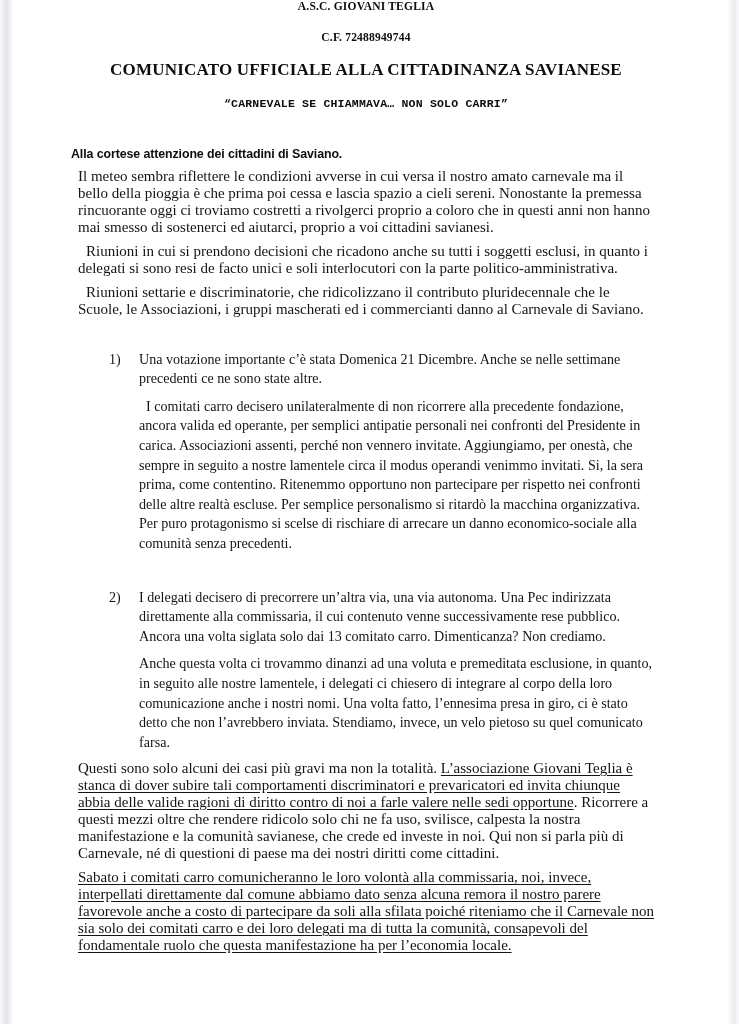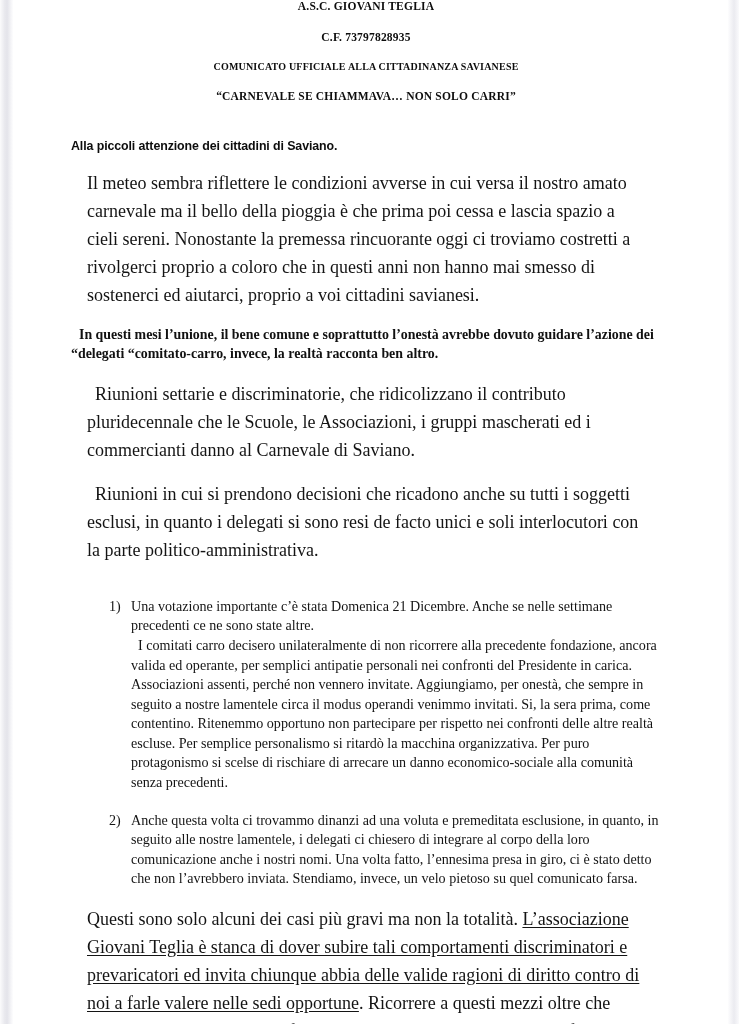--- a/index.html
+++ b/index.html
@@ -52,41 +52,42 @@
     font-weight: bold;
     font-size: 11.5px;
     letter-spacing: 0.2px;
     color: #0d0d0d;
   }
   .letterhead .lh-line {
     margin: 0 0 18px 0;
     line-height: 1.1;
   }
   .letterhead .lh-line.lh-wide {
-    font-size: 10px;
+    font-size: 17px;
   }
   .letterhead .lh-line:last-child {
     margin-bottom: 0;
+    font-family: Liberation Mono, monospace;
   }
 
   
   .salutation {
     margin-top: 36px;
     font-family: "Liberation Sans", "DejaVu Sans", sans-serif;
     font-weight: bold;
     font-size: 12.4px;
     color: #0d0d0d;
     letter-spacing: -0.1px;
   }
 
   
   p.body {
-    margin: 16px;
-    font-size: 18px;
-    line-height: 28px;
+    margin: 7px;
+    font-size: 15px;
+    line-height: 17px;
     text-align: left;
     color: #141414;
   }
   .gap-lg { margin-top: 18px; }
 
   .lead-in {
     text-indent: 8px;
   }
 
   p.bold-block {
@@ -109,21 +110,21 @@
     font-size: 14.1px;
     line-height: 19.6px;
     color: #141414;
   }
   ol.numlist > li .marker {
     position: absolute;
     left: 38px;
     top: 0;
   }
   ol.numlist > li .li-para {
-    margin: 0;
+    margin: 8px;
   }
   ol.numlist > li .li-para.second {
     text-indent: 7px;
   }
   .list-gap { height: 18px; }
   .before-list { height: 17px; }
 
   u.ul {
     text-decoration: underline;
     text-underline-offset: 2px;
@@ -137,48 +138,48 @@
 <body>
 
 <div class="page-edge-left"></div>
 <div class="page-edge-right"></div>
 
 <div class="sheet">
   <div class="content">
 
     <div class="letterhead">
       <div class="lh-line">A.S.C. GIOVANI TEGLIA</div>
-      <div class="lh-line">C.F. 73797828935</div>
+      <div class="lh-line">C.F. 72488949744</div>
       <div class="lh-line lh-wide">COMUNICATO UFFICIALE ALLA CITTADINANZA SAVIANESE</div>
       <div class="lh-line">“CARNEVALE SE CHIAMMAVA… NON SOLO CARRI”</div>
     </div>
 
-    <div class="salutation">Alla piccoli attenzione dei cittadini di Saviano.</div>
+    <div class="salutation">Alla cortese attenzione dei cittadini di Saviano.</div>
 
     <p class="body gap-lg">Il meteo sembra riflettere le condizioni avverse in cui versa il nostro amato carnevale ma il bello della pioggia è che prima poi cessa e lascia spazio a cieli sereni. Nonostante la premessa rincuorante oggi ci troviamo costretti a rivolgerci proprio a coloro che in questi anni non hanno mai smesso di sostenerci ed aiutarci, proprio a voi cittadini savianesi.</p>
 
-    <p class="bold-block gap-lg">In questi mesi l’unione, il bene comune e soprattutto l’onestà avrebbe dovuto guidare l’azione dei “delegati “comitato-carro, invece, la realtà racconta ben altro.</p>
 
 
+    <p class="body lead-in">Riunioni in cui si prendono decisioni che ricadono anche su tutti i soggetti esclusi, in quanto i delegati si sono resi de facto unici e soli interlocutori con la parte politico-amministrativa.</p>
+
     <p class="body lead-in">Riunioni settarie e discriminatorie, che ridicolizzano il contributo pluridecennale che le Scuole, le Associazioni, i gruppi mascherati ed i commercianti danno al Carnevale di Saviano.</p>
-
-    <p class="body lead-in">Riunioni in cui si prendono decisioni che ricadono anche su tutti i soggetti esclusi, in quanto i delegati si sono resi de facto unici e soli interlocutori con la parte politico-amministrativa.</p>
 
 
     <div class="before-list"></div>
 
     <ol class="numlist">
       <li>
         <span class="marker">1)</span>
         <p class="li-para">Una votazione importante c’è stata Domenica 21 Dicembre. Anche se nelle settimane precedenti ce ne sono state altre.</p>
         <p class="li-para second">I comitati carro decisero unilateralmente di non ricorrere alla precedente fondazione, ancora valida ed operante, per semplici antipatie personali nei confronti del Presidente in carica. Associazioni assenti, perché non vennero invitate. Aggiungiamo, per onestà, che sempre in seguito a nostre lamentele circa il modus operandi venimmo invitati. Si, la sera prima, come contentino. Ritenemmo opportuno non partecipare per rispetto nei confronti delle altre realtà escluse. Per semplice personalismo si ritardò la macchina organizzativa. Per puro protagonismo si scelse di rischiare di arrecare un danno economico-sociale alla comunità senza precedenti.</p>
       </li>
       <div class="list-gap"></div>
       <li>
         <span class="marker">2)</span>
+        <p class="li-para">I delegati decisero di precorrere un’altra via, una via autonoma. Una Pec indirizzata direttamente alla commissaria, il cui contenuto venne successivamente rese pubblico. Ancora una volta siglata solo dai 13 comitato carro. Dimenticanza? Non crediamo.</p>
         <p class="li-para">Anche questa volta ci trovammo dinanzi ad una voluta e premeditata esclusione, in quanto, in seguito alle nostre lamentele, i delegati ci chiesero di integrare al corpo della loro comunicazione anche i nostri nomi. Una volta fatto, l’ennesima presa in giro, ci è stato detto che non l’avrebbero inviata. Stendiamo, invece, un velo pietoso su quel comunicato farsa.</p>
       </li>
     </ol>
 
     <p class="body gap-lg"><span>Questi sono solo alcuni dei casi più gravi ma non la totalità. </span><u class="ul">L’associazione Giovani Teglia è stanca di dover subire tali comportamenti discriminatori e prevaricatori ed invita chiunque abbia delle valide ragioni di diritto contro di noi a farle valere nelle sedi opportune</u><span>. Ricorrere a questi mezzi oltre che rendere ridicolo solo chi ne fa uso, svilisce, calpesta la nostra manifestazione e la comunità savianese, che crede ed investe in noi. Qui non si parla più di Carnevale, né di questioni di paese ma dei nostri diritti come cittadini.</span></p>
 
     <p class="body gap-lg full-underline">Sabato i comitati carro comunicheranno le loro volontà alla commissaria, noi, invece, interpellati direttamente dal comune abbiamo dato senza alcuna remora il nostro parere favorevole anche a costo di partecipare da soli alla sfilata poiché riteniamo che il Carnevale non sia solo dei comitati carro e dei loro delegati ma di tutta la comunità, consapevoli del fondamentale ruolo che questa manifestazione ha per l’economia locale.</p>
 
   </div>
 </div>

